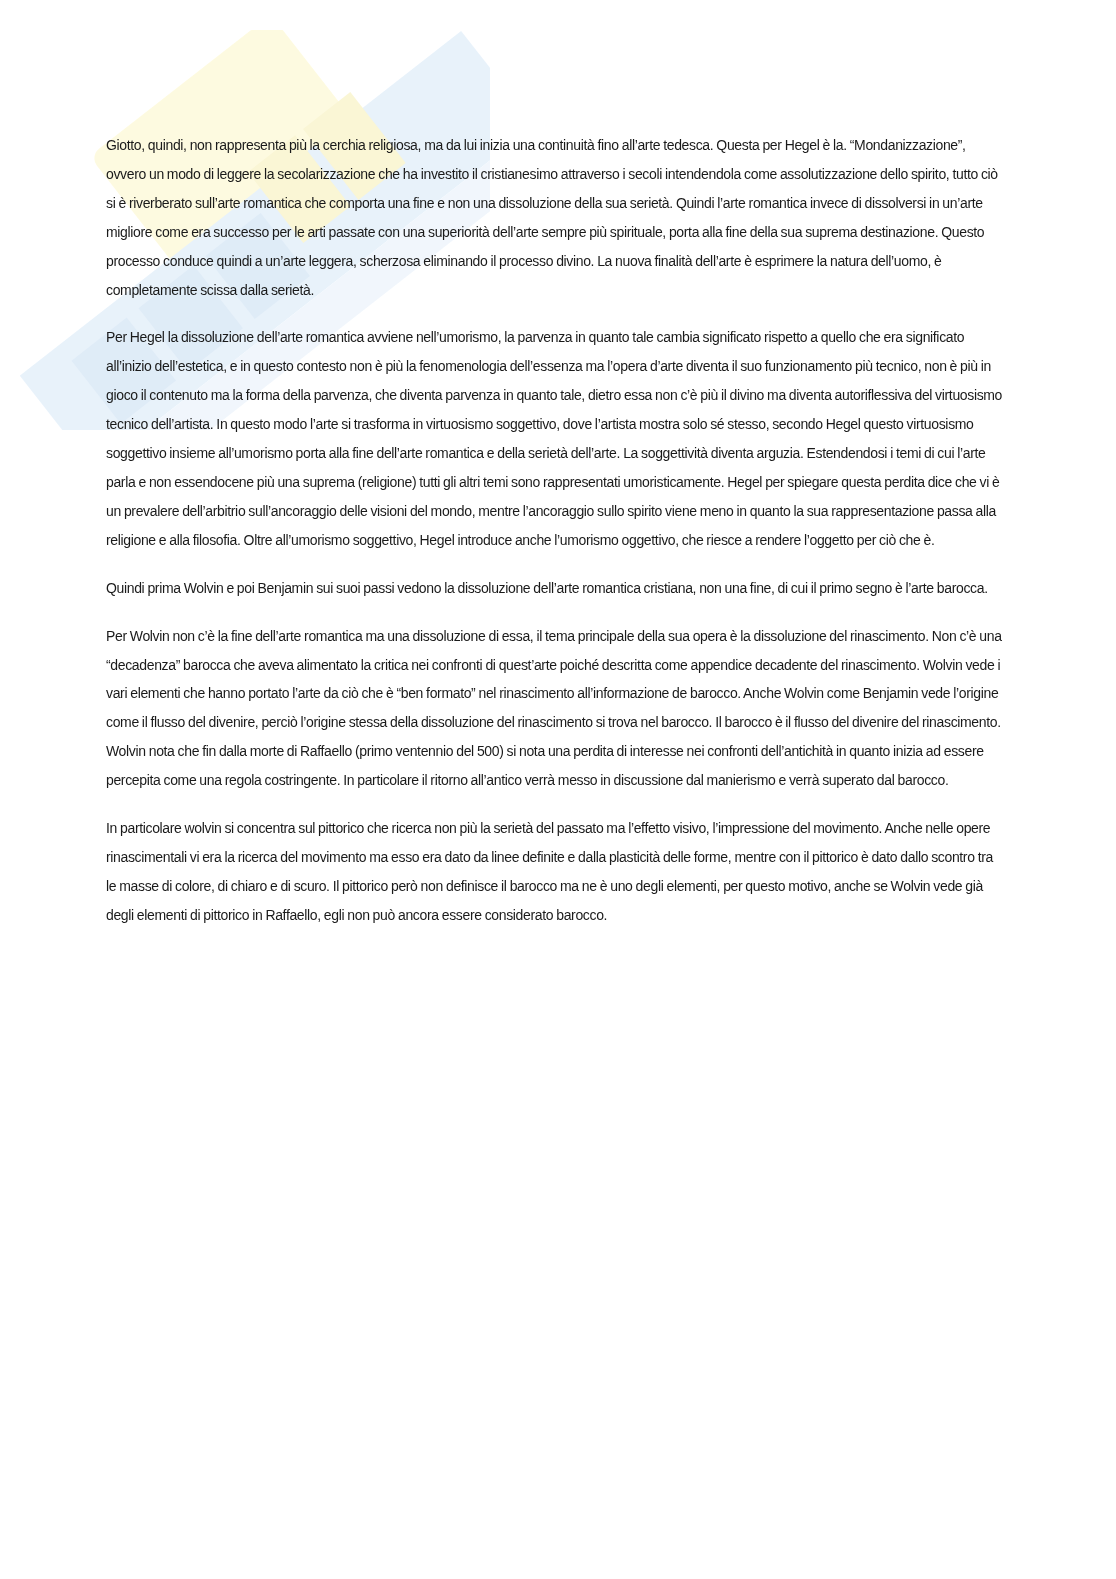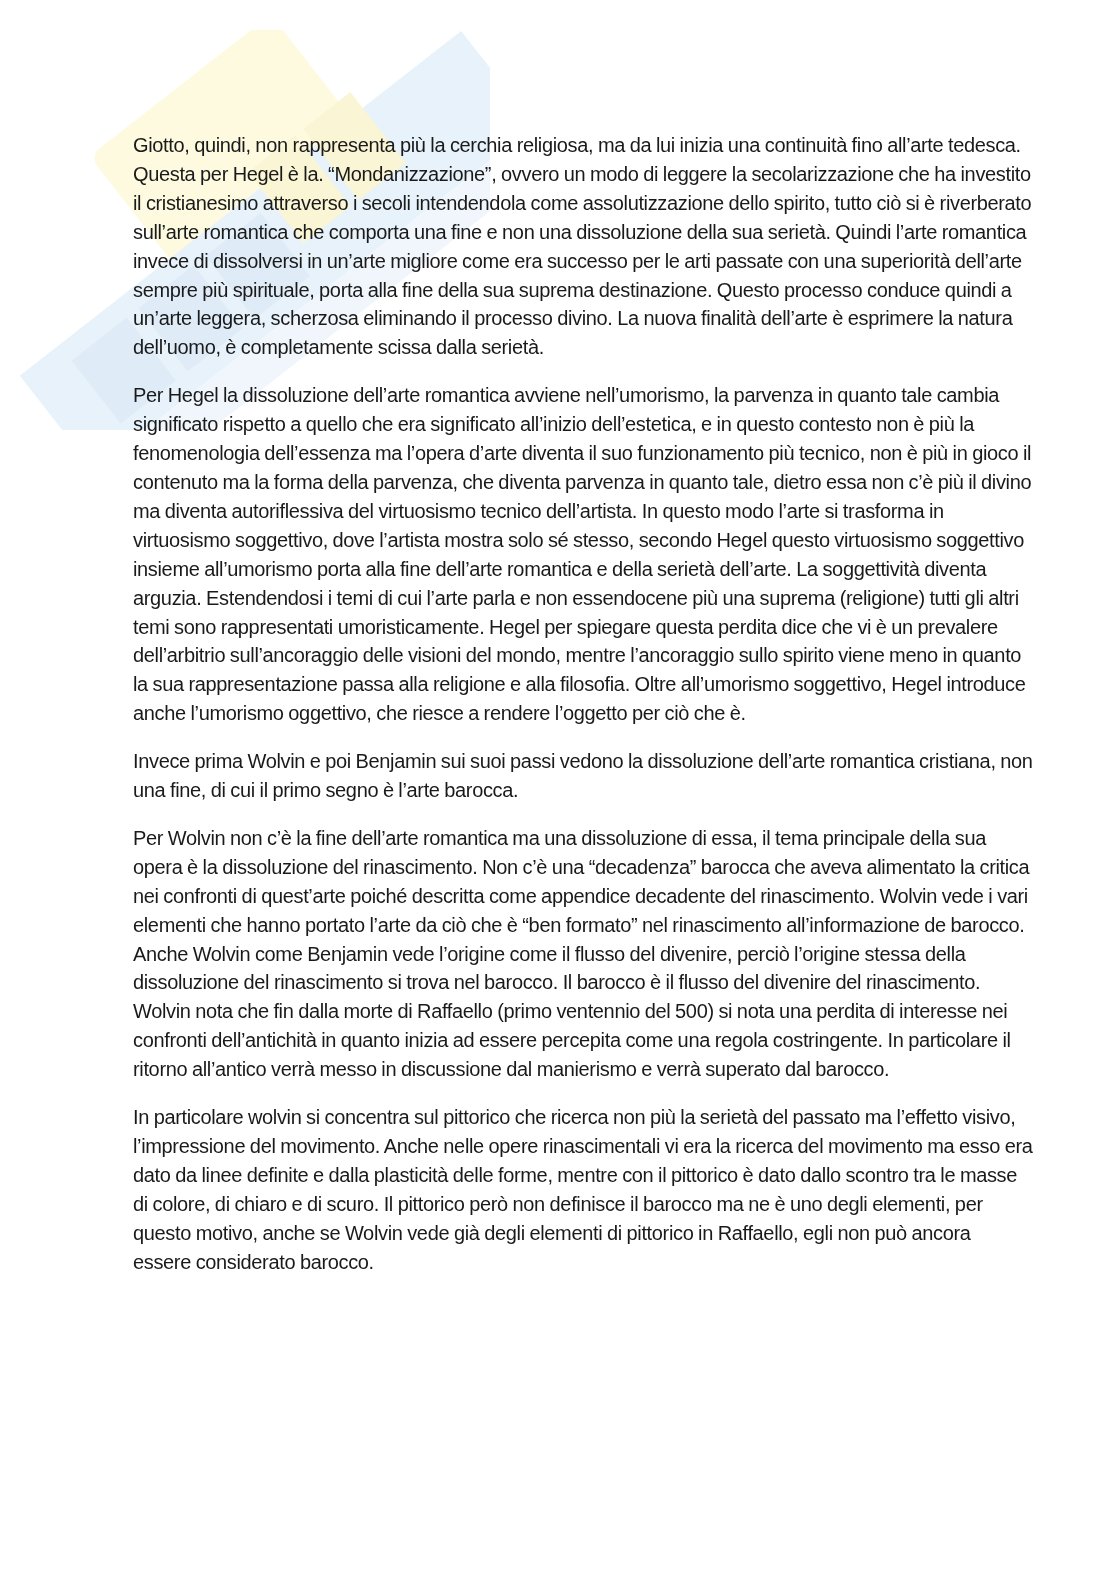--- a/index.html
+++ b/index.html
@@ -28,26 +28,25 @@
       height: 400px;
       pointer-events: none;
       opacity: 0.55;
     }
     .body-text {
       position: absolute;
       left: 106px;
       top: 131px;
       width: 900px;
       font-family: "Liberation Sans", sans-serif;
-      font-size: 20px;
+      font-size: 14px;
       line-height: 28.9px;
       color: #1a1a1a;
       letter-spacing: -0.35px;
       word-spacing: -0.5px;
-      margin-left: 27px;
     }
     .body-text p {
       margin: 0 0 19px 0;
       text-align: left;
     }
   </style>
 </head>
 <body>
 
 <div class="page">
@@ -61,18 +60,18 @@
       <rect x="95" y="190" width="70" height="80" fill="#c6ddf2"></rect>
       <rect x="180" y="190" width="70" height="80" fill="#c6ddf2"></rect>
       <rect x="265" y="150" width="60" height="90" fill="#f6efb4"></rect>
       <rect x="335" y="150" width="60" height="90" fill="#f6efb4"></rect>
     </g>
   </svg>
 
   <div class="body-text">
     <p>Giotto, quindi, non rappresenta più la cerchia religiosa, ma da lui inizia una continuità fino all’arte tedesca. Questa per Hegel è la. “Mondanizzazione”, ovvero un modo di leggere la secolarizzazione che ha investito il cristianesimo attraverso i secoli intendendola come assolutizzazione dello spirito, tutto ciò si è riverberato sull’arte romantica che comporta una fine e non una dissoluzione della sua serietà. Quindi l’arte romantica invece di dissolversi in un’arte migliore come era successo per le arti passate con una superiorità dell’arte sempre più spirituale, porta alla fine della sua suprema destinazione. Questo processo conduce quindi a un’arte leggera, scherzosa eliminando il processo divino. La nuova finalità dell’arte è esprimere la natura dell’uomo, è completamente scissa dalla serietà.</p>
     <p>Per Hegel la dissoluzione dell’arte romantica avviene nell’umorismo, la parvenza in quanto tale cambia significato rispetto a quello che era significato all’inizio dell’estetica, e in questo contesto non è più la fenomenologia dell’essenza ma l’opera d’arte diventa il suo funzionamento più tecnico, non è più in gioco il contenuto ma la forma della parvenza, che diventa parvenza in quanto tale, dietro essa non c’è più il divino ma diventa autoriflessiva del virtuosismo tecnico dell’artista. In questo modo l’arte si trasforma in virtuosismo soggettivo, dove l’artista mostra solo sé stesso, secondo Hegel questo virtuosismo soggettivo insieme all’umorismo porta alla fine dell’arte romantica e della serietà dell’arte. La soggettività diventa arguzia. Estendendosi i temi di cui l’arte parla e non essendocene più una suprema (religione) tutti gli altri temi sono rappresentati umoristicamente. Hegel per spiegare questa perdita dice che vi è un prevalere dell’arbitrio sull’ancoraggio delle visioni del mondo, mentre l’ancoraggio sullo spirito viene meno in quanto la sua rappresentazione passa alla religione e alla filosofia. Oltre all’umorismo soggettivo, Hegel introduce anche l’umorismo oggettivo, che riesce a rendere l’oggetto per ciò che è.</p>
-    <p>Invece prima Wolvin e poi Benjamin sui suoi passi vedono la dissoluzione dell’arte romantica cristiana, non una fine, di cui il primo segno è l’arte barocca.</p>
+    <p>Quindi prima Wolvin e poi Benjamin sui suoi passi vedono la dissoluzione dell’arte romantica cristiana, non una fine, di cui il primo segno è l’arte barocca.</p>
     <p>Per Wolvin non c’è la fine dell’arte romantica ma una dissoluzione di essa, il tema principale della sua opera è la dissoluzione del rinascimento. Non c’è una “decadenza” barocca che aveva alimentato la critica nei confronti di quest’arte poiché descritta come appendice decadente del rinascimento.  Wolvin vede i vari elementi che hanno portato l’arte da ciò che è “ben formato” nel rinascimento all’informazione de barocco. Anche Wolvin come Benjamin vede l’origine come il flusso del divenire, perciò l’origine stessa della dissoluzione del rinascimento si trova nel barocco. Il barocco è il flusso del divenire del rinascimento. Wolvin nota che fin dalla morte di Raffaello (primo ventennio del 500)  si nota una perdita di interesse nei confronti dell’antichità in quanto inizia ad essere percepita come una regola costringente. In particolare il ritorno all’antico verrà messo in discussione dal manierismo e verrà superato dal barocco.</p>
     <p>In particolare wolvin si concentra sul pittorico che ricerca non più la serietà del passato ma l’effetto visivo, l’impressione del movimento. Anche nelle opere rinascimentali vi era la ricerca del movimento ma esso era dato da linee definite e dalla plasticità delle forme, mentre con il pittorico è dato dallo scontro tra le masse di colore, di chiaro e di scuro. Il pittorico però non definisce il barocco ma ne è uno degli elementi, per questo motivo, anche se Wolvin vede già degli elementi di pittorico in Raffaello, egli non può ancora essere considerato barocco.</p>
   </div>
 
 </div>
 
 </body></html>

